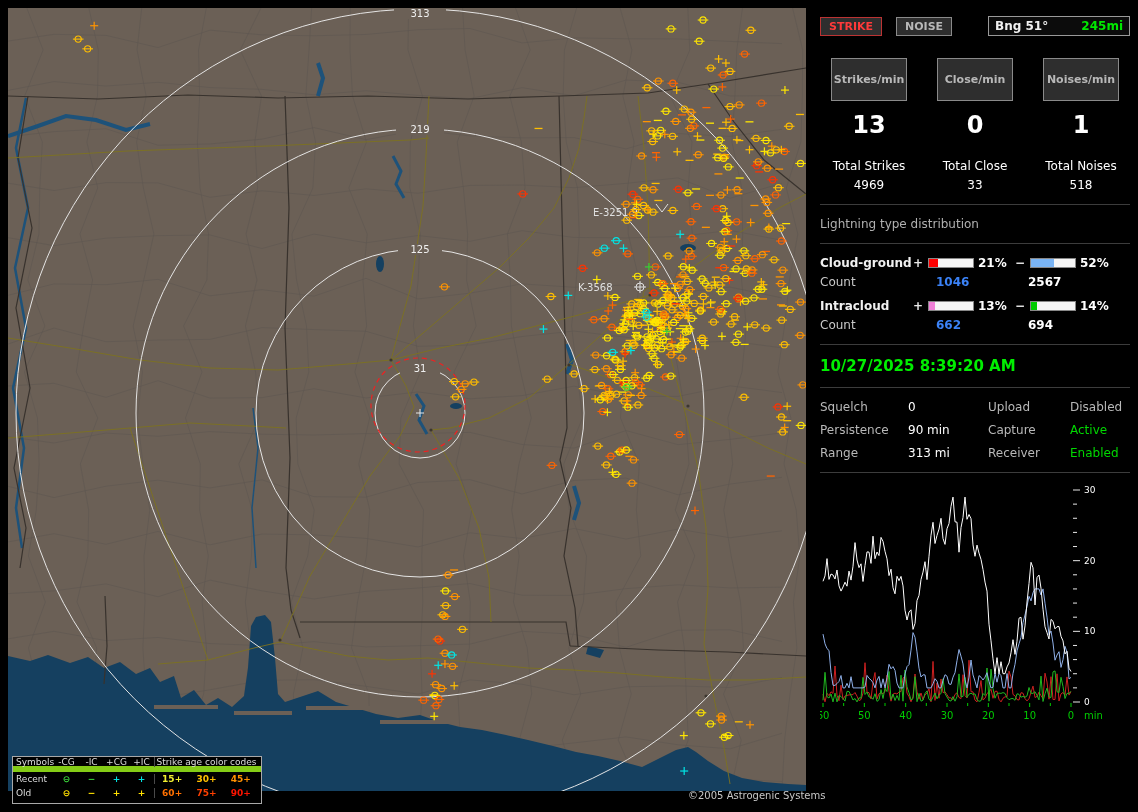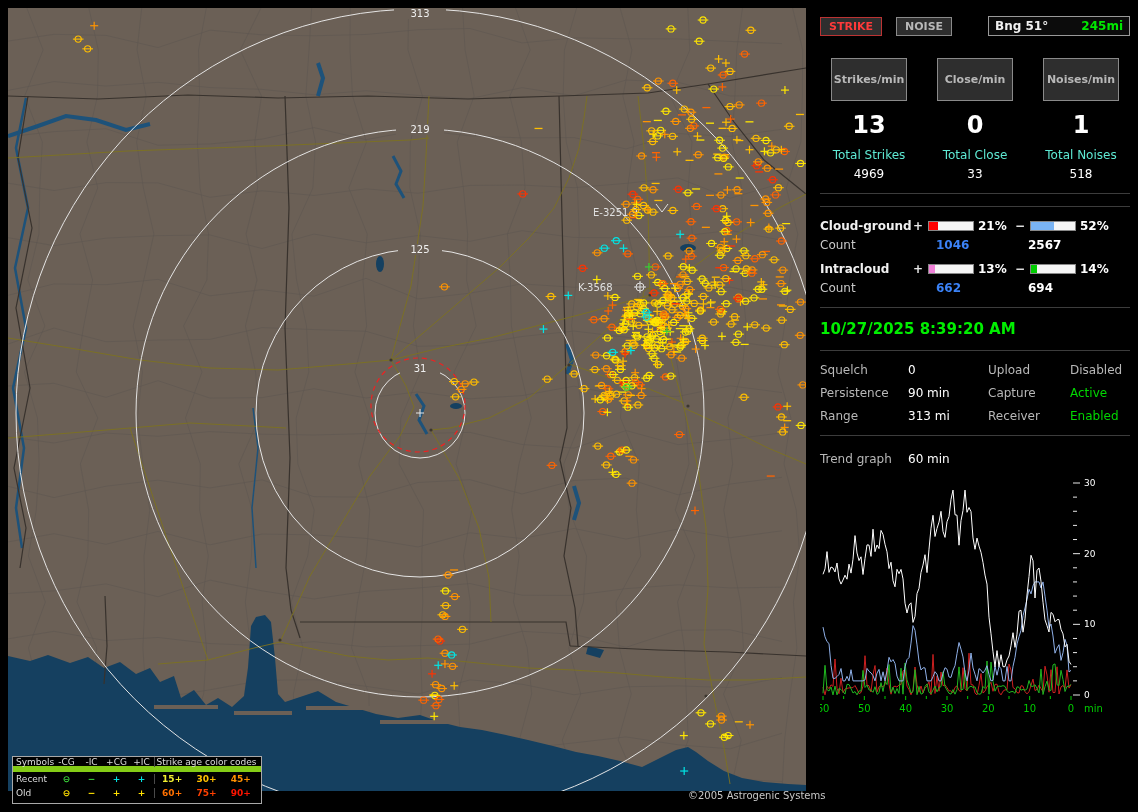--- a/index.html
+++ b/index.html
@@ -34,21 +34,21 @@
   .strike-btn { color:#ff3a3a; border-color:#b33; }
   .bng-box { margin-left:auto; width:142px; display:flex; justify-content:space-between;
              border:1px solid #999; background:#0c0c0c; padding:2px 6px; font-weight:bold; font-size:12px; }
   .bng-label { color:#f0f0f0; }
   .bng-range { color:#00e800; }
 
   .rates { display:flex; justify-content:space-between; text-align:center; margin-top:22px; }
   .rate-col { width:98px; display:flex; flex-direction:column; align-items:center; }
   .rate-btn { width:76px; padding:14px 0; }
   .rate-value { font-size:24px; font-weight:bold; color:#fff; height:44px; line-height:48px; }
-  .total-label { margin-top:3px; color:#5eead4;text-align:center; }
+  .total-label { margin-top:14px; color:#ffffff;text-align:center; }
   .total-value { margin-top:5px; color:#fff; }
 
   .divider { border-top:1px solid #3c3c3c; margin:12px 0; }
 
   .dist-title { color:#b0b0b0; }
   .dist-row { display:flex; align-items:center; margin:9px 0 5px; }
   .dist-name { width:92px; color:#f0f0f0; font-weight:bold; }
   .sign { width:12px; text-align:center; color:#e8e8e8; font-weight:bold; }
   .bar { width:46px; height:10px; background:#f5f5f5; border:1px solid #888; display:inline-block;
          margin:0 4px; overflow:hidden; }
@@ -2284,20 +2284,21 @@
       </div>
       <div class="rate-col">
         <button class="btn rate-btn">Noises/min</button>
         <div class="rate-value">1</div>
         <div class="total-label">Total Noises</div>
         <div class="total-value">518</div>
       </div>
     </div>
 
     <div class="divider"></div>
+    <div class="dist-title">Lightning type distribution</div>
     <div class="divider"></div>
 
     <div class="dist-row">
       <span class="dist-name">Cloud-ground</span>
       <span class="sign">+</span>
       <span class="bar">
           <span class="bar-fill" style="width: 21%; background: rgb(255, 0, 0);"></span>
         </span>
       <span class="pct">21%</span>
       <span class="sign">−</span>
@@ -2346,24 +2347,20 @@
       <span class="grn">Active</span>
       <span class="lbl">Range</span>
       <span class="val">313 mi</span>
       <span class="lbl">Receiver</span>
       <span class="grn">Enabled</span>
     </div>
 
     <div class="divider"></div>
 
 
-    <div class="trend-head">
-      <span class="lbl">Trend graph</span>
-      <span class="val">60 min</span>
-    </div>
 
     <svg id="trend-svg" width="302" height="240" viewBox="0 0 302 240">
         <polyline points="3.0,209.2 5.0,216.8 7.0,208.3 9.0,210.7 11.0,206.8 13.0,208.4 15.0,181.0 17.0,210.3 19.0,215.7 21.0,200.2 23.0,214.6 25.0,211.0 27.0,210.4 29.0,209.9 31.0,209.8 33.0,209.6 35.0,207.5 37.0,211.2 39.0,215.6 41.0,214.5 43.0,208.1 45.0,177.7 47.0,207.3 49.0,207.6 51.0,214.0 53.0,196.8 55.0,187.5 57.0,214.1 59.0,208.7 61.0,207.7 63.0,208.8 65.0,206.4 67.0,190.1 69.0,206.5 71.0,216.2 73.0,209.2 75.0,208.1 77.0,209.1 79.0,206.8 81.0,206.5 83.0,193.1 85.0,191.3 87.0,208.1 89.0,211.6 91.0,216.8 93.0,211.8 95.0,189.0 97.0,206.9 99.0,214.3 101.0,208.0 103.0,214.8 105.0,209.8 107.0,208.2 109.0,203.7 111.0,216.8 113.0,176.4 115.0,215.4 117.0,198.0 119.0,213.2 121.0,194.0 123.0,207.7 125.0,206.8 127.0,209.7 129.0,212.9 131.0,212.9 133.0,214.8 135.0,209.4 137.0,207.9 139.0,212.5 141.0,213.6 143.0,189.7 145.0,210.6 147.0,213.0 149.0,175.2 151.0,206.7 153.0,206.9 155.0,215.1 157.0,216.9 159.0,207.3 161.0,195.5 163.0,215.0 165.0,213.2 167.0,208.5 169.0,206.8 171.0,204.2 173.0,213.3 175.0,206.4 177.0,206.2 179.0,214.3 181.0,216.9 183.0,213.2 185.0,211.8 187.0,211.8 189.0,186.1 191.0,192.0 193.0,209.5 195.0,210.8 197.0,214.6 199.0,215.0 201.0,207.7 203.0,208.2 205.0,213.6 207.0,215.9 209.0,213.7 211.0,207.4 213.0,201.1 215.0,212.5 217.0,211.4 219.0,207.1 221.0,210.6 223.0,213.6 225.0,188.2 227.0,197.0 229.0,214.2 231.0,191.7 233.0,214.5 235.0,214.5 237.0,188.8 239.0,216.0 241.0,208.9 243.0,207.5 245.0,210.2 247.0,191.9 249.0,210.1 251.0,206.7" fill="none" stroke="#cc2020" stroke-width="1"></polyline>
         <polyline points="3.0,215.3 5.0,187.3 7.0,211.7 9.0,213.0 11.0,209.0 13.0,216.9 15.0,208.1 17.0,216.9 19.0,210.4 21.0,211.5 23.0,213.6 25.0,216.1 27.0,206.4 29.0,206.5 31.0,210.6 33.0,215.0 35.0,213.5 37.0,216.9 39.0,212.9 41.0,213.0 43.0,192.4 45.0,209.5 47.0,207.1 49.0,212.0 51.0,212.1 53.0,214.3 55.0,208.7 57.0,216.4 59.0,214.7 61.0,204.6 63.0,213.5 65.0,203.2 67.0,206.6 69.0,186.5 71.0,214.4 73.0,209.2 75.0,215.5 77.0,210.5 79.0,215.4 81.0,190.2 83.0,216.2 85.0,185.0 87.0,201.8 89.0,207.9 91.0,214.9 93.0,213.7 95.0,191.7 97.0,216.7 99.0,208.4 101.0,216.2 103.0,215.2 105.0,208.5 107.0,205.9 109.0,214.3 111.0,215.8 113.0,212.1 115.0,208.0 117.0,213.9 119.0,209.8 121.0,208.6 123.0,193.8 125.0,208.5 127.0,212.0 129.0,215.3 131.0,216.1 133.0,211.6 135.0,216.2 137.0,211.7 139.0,188.9 141.0,211.7 143.0,211.4 145.0,192.4 147.0,212.4 149.0,209.2 151.0,208.2 153.0,209.4 155.0,208.8 157.0,214.7 159.0,216.3 161.0,215.7 163.0,208.5 165.0,210.5 167.0,183.0 169.0,216.2 171.0,184.1 173.0,203.6 175.0,213.2 177.0,208.6 179.0,208.1 181.0,208.4 183.0,207.6 185.0,208.4 187.0,212.6 189.0,214.7 191.0,213.7 193.0,213.5 195.0,215.3 197.0,208.8 199.0,209.3 201.0,212.2 203.0,211.4 205.0,212.3 207.0,210.9 209.0,202.5 211.0,208.2 213.0,208.4 215.0,206.7 217.0,210.6 219.0,214.9 221.0,191.1 223.0,216.5 225.0,208.7 227.0,203.1 229.0,212.2 231.0,212.4 233.0,186.9 235.0,185.9 237.0,206.7 239.0,207.6 241.0,192.3 243.0,201.5 245.0,213.5 247.0,208.4 249.0,208.3 251.0,206.4" fill="none" stroke="#20b820" stroke-width="1"></polyline>
         <polyline points="3.0,149.1 5.0,158.8 7.0,163.6 9.0,165.5 11.0,187.4 13.0,200.3 15.0,200.4 17.0,198.6 19.0,196.4 21.0,190.5 23.0,202.9 25.0,202.9 27.0,198.3 29.0,202.9 31.0,191.7 33.0,202.9 35.0,202.9 37.0,202.9 39.0,202.9 41.0,202.9 43.0,202.9 45.0,201.9 47.0,190.4 49.0,193.3 51.0,194.9 53.0,197.7 55.0,202.9 57.0,195.1 59.0,191.4 61.0,202.9 63.0,193.8 65.0,202.9 67.0,192.7 69.0,179.3 71.0,183.8 73.0,181.6 75.0,185.4 77.0,198.1 79.0,202.9 81.0,202.9 83.0,202.9 85.0,188.9 87.0,181.6 89.0,179.6 91.0,165.1 93.0,147.6 95.0,152.3 97.0,166.9 99.0,183.2 101.0,192.0 103.0,189.8 105.0,189.9 107.0,202.9 109.0,202.9 111.0,202.9 113.0,198.8 115.0,193.7 117.0,196.3 119.0,202.9 121.0,202.9 123.0,195.4 125.0,189.7 127.0,191.2 129.0,199.0 131.0,199.4 133.0,192.2 135.0,187.7 137.0,175.6 139.0,164.5 141.0,171.2 143.0,178.9 145.0,194.8 147.0,202.9 149.0,192.1 151.0,175.0 153.0,189.9 155.0,196.2 157.0,202.9 159.0,190.6 161.0,192.2 163.0,195.0 165.0,192.2 167.0,187.7 169.0,196.5 171.0,202.9 173.0,202.3 175.0,188.1 177.0,197.2 179.0,188.4 181.0,190.6 183.0,202.9 185.0,202.9 187.0,188.5 189.0,202.9 191.0,202.9 193.0,188.3 195.0,179.3 197.0,165.9 199.0,158.8 201.0,152.3 203.0,137.7 205.0,130.0 207.0,121.3 209.0,111.3 211.0,115.9 213.0,107.8 215.0,103.9 217.0,103.9 219.0,103.9 221.0,110.0 223.0,103.9 225.0,118.2 227.0,132.1 229.0,149.7 231.0,146.0 233.0,158.0 235.0,175.2 237.0,170.0 239.0,166.7 241.0,182.4 243.0,174.7 245.0,161.3 247.0,167.3 249.0,194.0 251.0,192.3" fill="none" stroke="#8fb0e8" stroke-width="1"></polyline>
         <polyline points="3.0,96.3 5.0,90.9 7.0,73.6 9.0,94.4 11.0,89.0 13.0,90.0 15.0,94.0 17.0,85.0 19.0,100.9 21.0,106.1 23.0,102.0 25.0,97.2 27.0,101.2 29.0,86.1 31.0,95.1 33.0,81.2 35.0,57.6 37.0,75.0 39.0,82.6 41.0,78.8 43.0,96.5 45.0,80.6 47.0,66.9 49.0,67.1 51.0,78.4 53.0,51.2 55.0,73.7 57.0,67.0 59.0,70.6 61.0,52.4 63.0,56.4 65.0,66.3 67.0,73.8 69.0,90.6 71.0,84.2 73.0,102.7 75.0,108.8 77.0,91.3 79.0,95.7 81.0,91.4 83.0,100.9 85.0,125.2 87.0,135.0 89.0,127.0 91.0,124.8 93.0,144.4 95.0,138.4 97.0,115.5 99.0,110.4 101.0,94.5 103.0,87.1 105.0,76.7 107.0,94.6 109.0,71.2 111.0,50.2 113.0,37.3 115.0,58.5 117.0,50.4 119.0,44.1 121.0,33.3 123.0,53.5 125.0,59.4 127.0,43.7 129.0,38.6 131.0,21.3 133.0,12.1 135.0,36.8 137.0,37.2 139.0,67.2 141.0,42.6 143.0,32.5 145.0,12.1 147.0,34.3 149.0,29.5 151.0,33.6 153.0,59.9 155.0,71.3 157.0,60.1 159.0,68.1 161.0,74.4 163.0,84.5 165.0,97.1 167.0,106.1 169.0,139.2 171.0,155.8 173.0,173.8 175.0,188.7 177.0,172.6 179.0,188.7 181.0,176.7 183.0,188.7 185.0,188.7 187.0,181.9 189.0,178.0 191.0,167.8 193.0,154.7 195.0,169.4 197.0,156.2 199.0,133.2 201.0,132.2 203.0,154.2 205.0,140.9 207.0,117.0 209.0,98.5 211.0,77.3 213.0,82.8 215.0,120.0 217.0,92.5 219.0,90.0 221.0,103.3 223.0,124.2 225.0,141.8 227.0,147.7 229.0,154.0 231.0,134.4 233.0,136.3 235.0,143.8 237.0,141.7 239.0,141.5 241.0,151.3 243.0,155.9 245.0,168.9 247.0,166.3 249.0,183.2 251.0,186.5" fill="none" stroke="#ffffff" stroke-width="1"></polyline>
         <line x1="253" y1="217" x2="260" y2="217" stroke="#e8e8e8" stroke-width="1"></line>
         <line x1="253" y1="202.86666666666667" x2="257" y2="202.86666666666667" stroke="#e8e8e8" stroke-width="1"></line>
         <line x1="253" y1="188.73333333333335" x2="257" y2="188.73333333333335" stroke="#e8e8e8" stroke-width="1"></line>
         <line x1="253" y1="174.60000000000002" x2="257" y2="174.60000000000002" stroke="#e8e8e8" stroke-width="1"></line>

